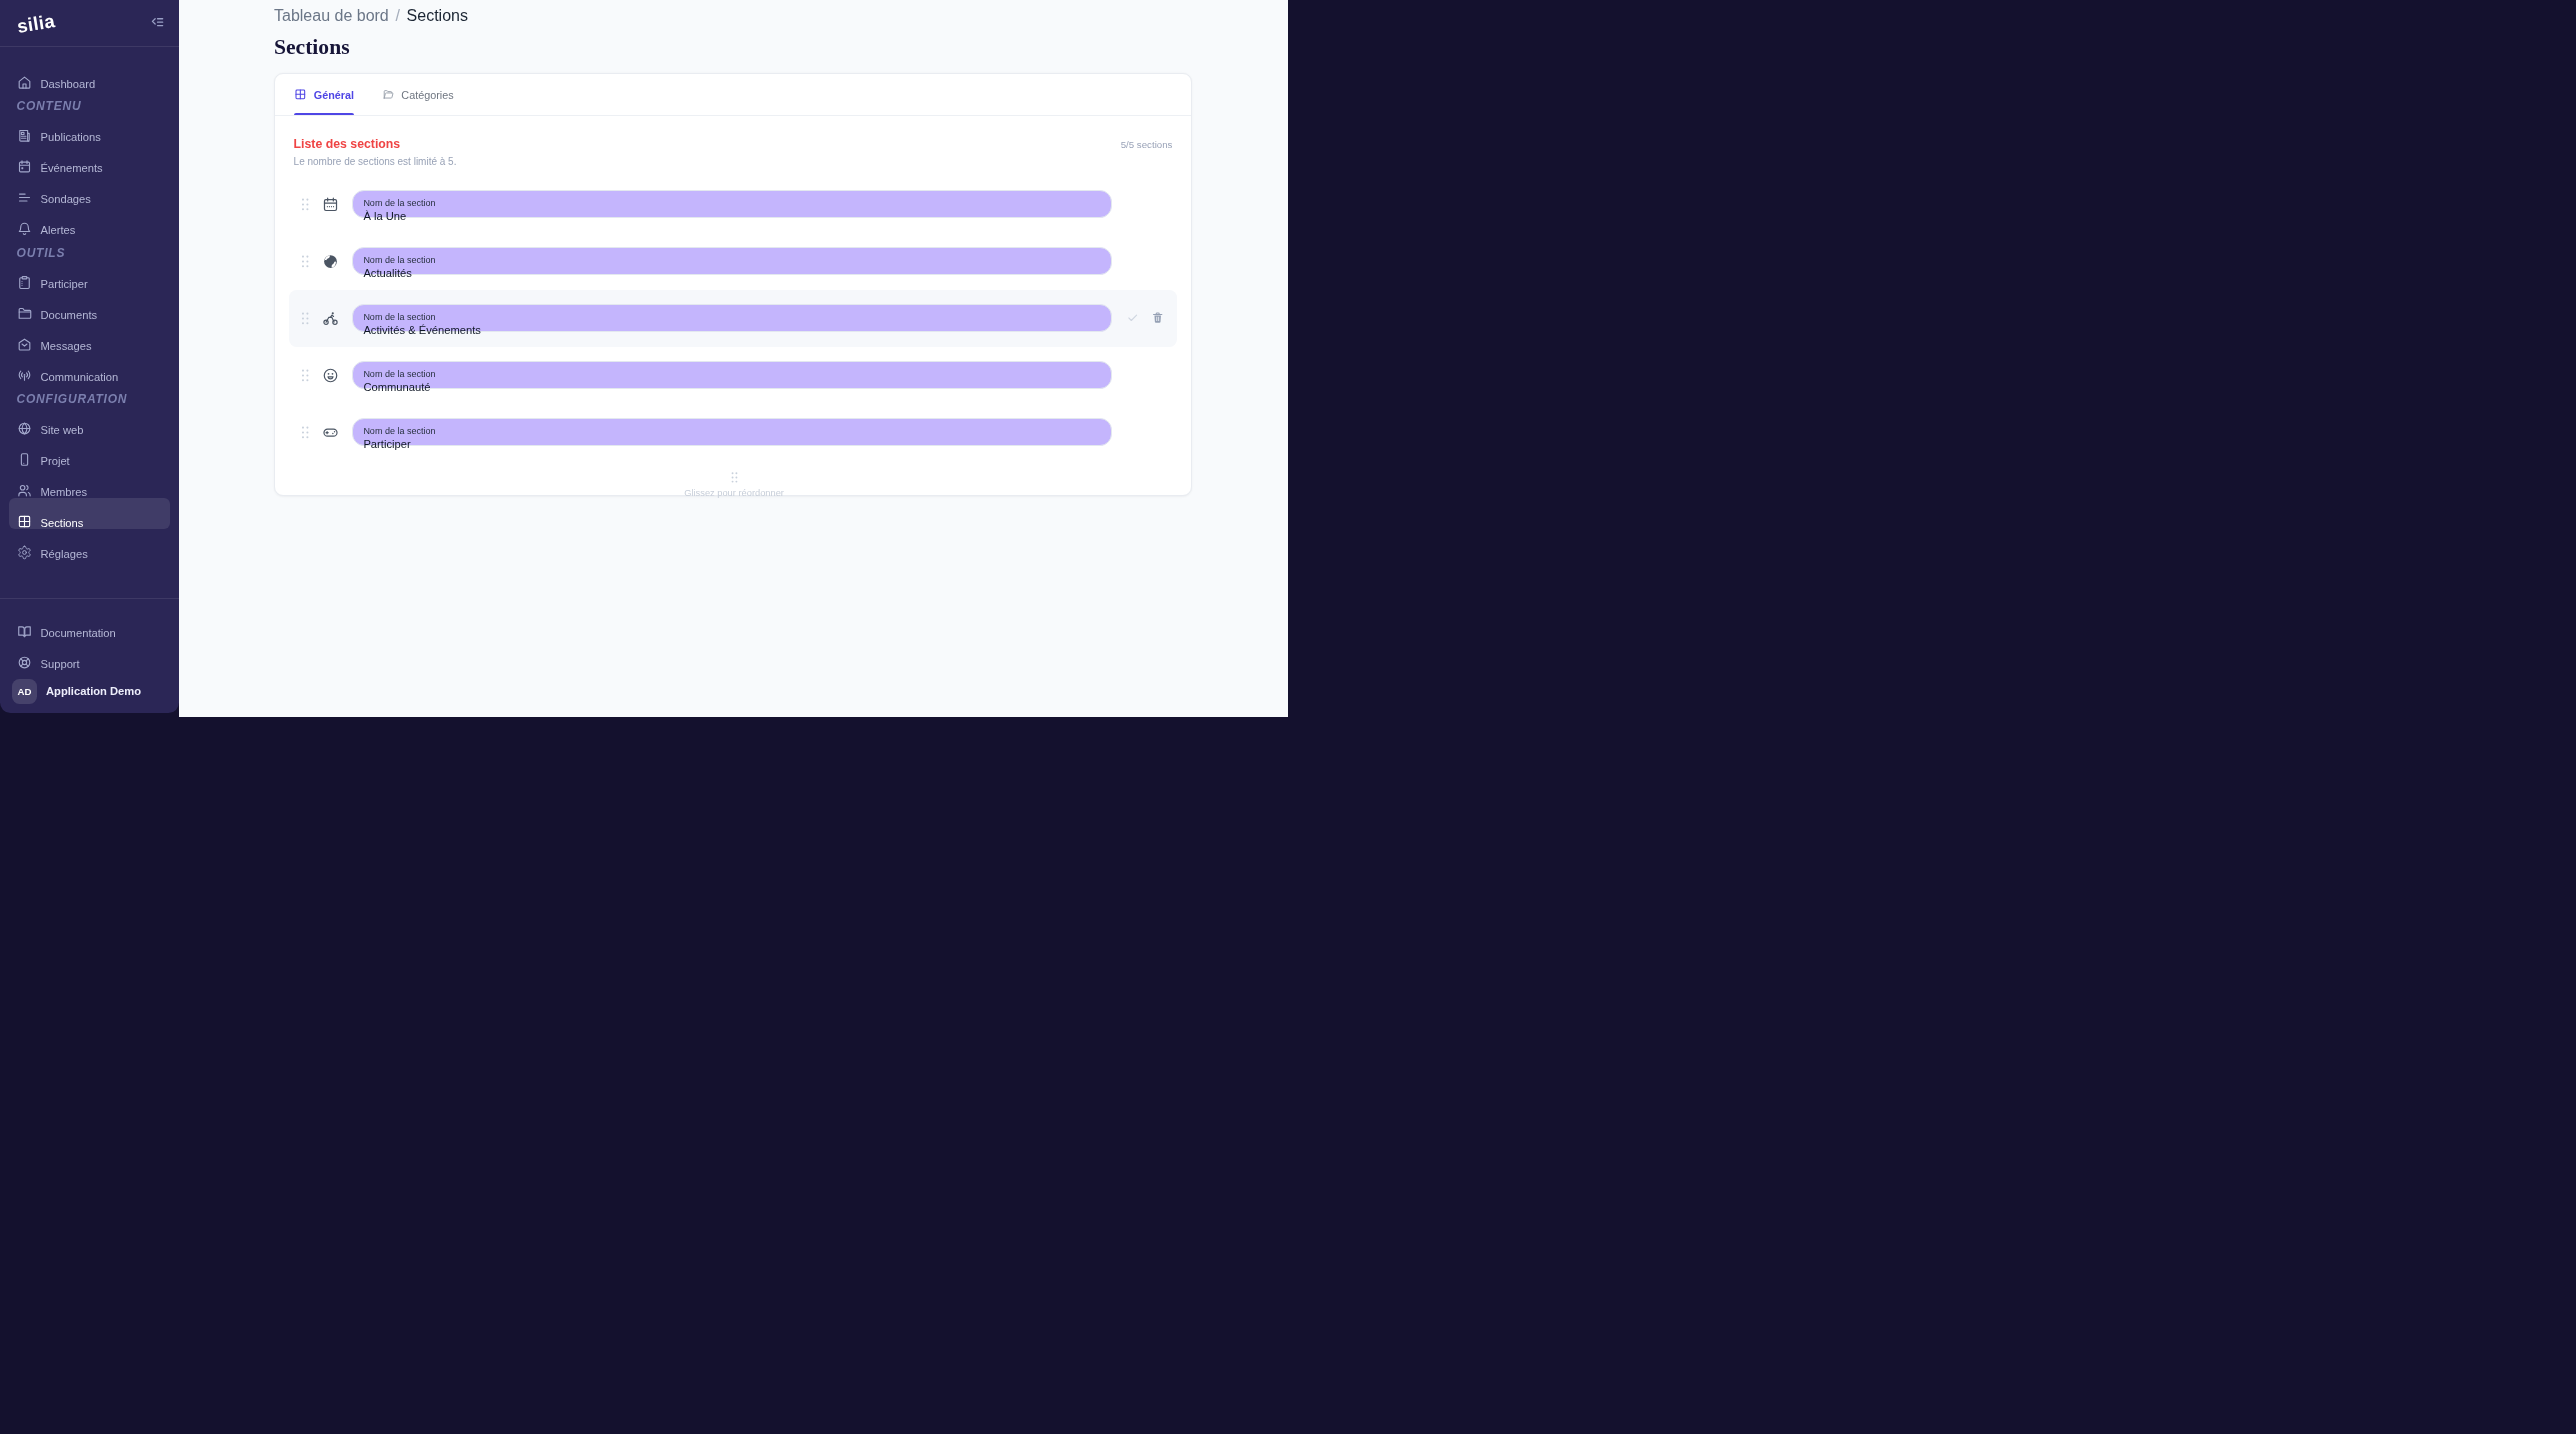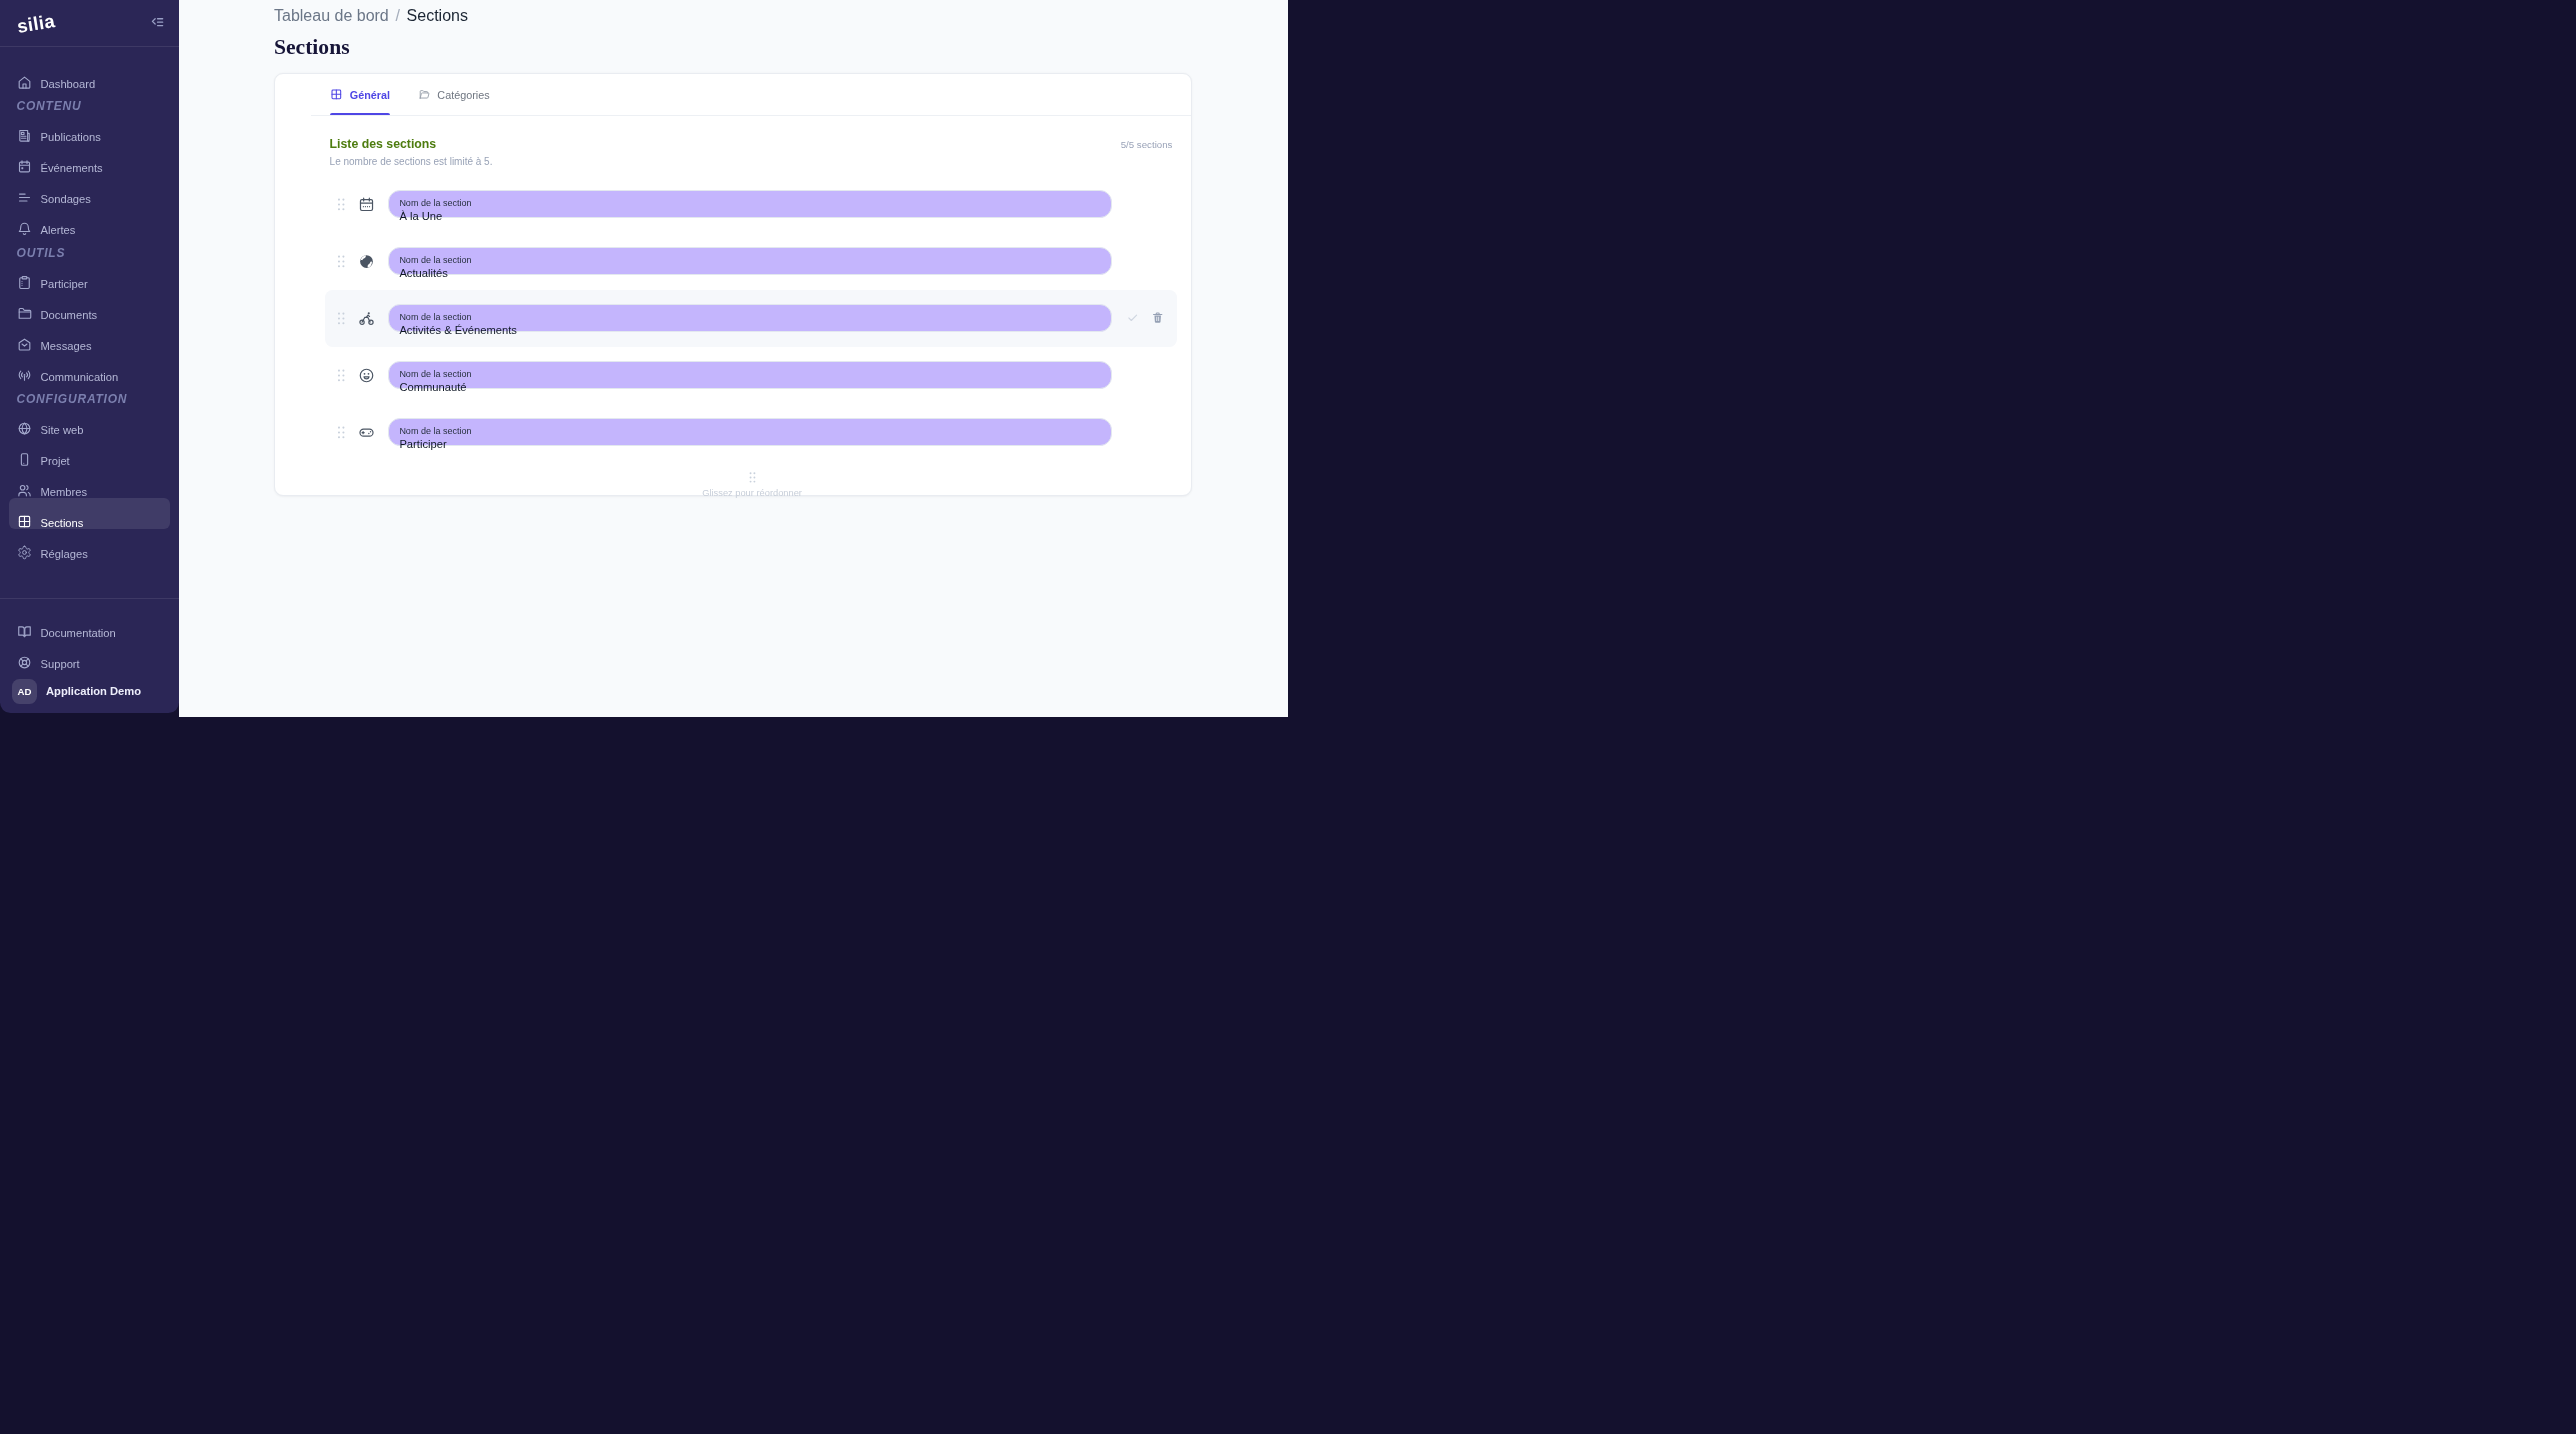--- a/index.html
+++ b/index.html
@@ -24,31 +24,31 @@
   svg{display:block;}
 
   
   .main{flex:1;height:717px;background:#f8fafc;padding-left:95px;box-sizing:border-box;}
   .crumbs{padding-top:7px;font-size:16px;display:flex;align-items:center;gap:6.7px;}
   .crumb-parent{color:#6b7687;cursor:pointer;}
   .crumb-sep{color:#a4adbb;}
   .crumb-cur{color:#1b2533;font-weight:500;}
   .page-title{margin-top:11.2px;font-family:"Liberation Serif","DejaVu Serif",serif;font-size:21.6px;line-height:22.4px;font-weight:700;color:#171538;}
 
-  .card{width:918px;height:423px;background:#fff;border:0.7px solid #e9ecf1;border-radius:9px;box-shadow:0 0.7px 2.2px rgba(16,24,40,.05);box-sizing:border-box;padding-left:36px;}
+  .card{width:918px;height:423px;background:#fff;border:0.7px solid #e9ecf1;border-radius:9px;box-shadow:0 0.7px 2.2px rgba(16,24,40,.05);box-sizing:border-box;}
   .tabbar{height:42px;display:flex;gap:28px;padding:0 19.4px;border-bottom:0.7px solid #edf0f4;box-sizing:border-box;}
   .tab{position:relative;display:flex;align-items:center;gap:6.7px;font-size:10.8px;cursor:pointer;color:#6f7681;font-weight:500;}
   .tab .ti{width:12.7px;height:12.7px;color:#9aa1ac;display:flex;}
   .tab.active{color:#4f46e5;font-weight:600;}
   .tab.active .ti{color:#4f46e5;}
   .tab.active::after{content:"";position:absolute;left:0;right:0;bottom:0;height:2.2px;background:#4f46e5;border-radius:2.2px 2.2px 0 0;}
 
   .panel{padding:21px 18.6px 0;}
   .panel-head{display:flex;justify-content:space-between;align-items:baseline;}
-  .panel-title{font-size:12.3px;font-weight:700;color:#4d7c0f;}
+  .panel-title{font-size:12.3px;font-weight:700;color:#ef4444;}
   .panel-counter{font-size:9.7px;color:#9aa3b8;}
   .panel-sub{margin-top:4.5px;font-size:10px;color:#98a2b6;}
 
   .rows{margin-top:9px;}
   .srow{display:flex;align-items:center;height:57px;border-radius:7.5px;margin:0 -4.5px;padding:0 4.5px;box-sizing:border-box;}
   .srow.hl{background:#f6f8fb;}
   .grip{width:10.4px;height:15px;margin-left:6px;color:#c9d1dc;cursor:grab;flex:none;}
   .ricon{width:18px;height:18px;margin-left:12px;color:#4b5563;flex:none;display:flex;align-items:center;justify-content:center;}
   .field{flex:1;margin-left:12px;height:28px;background:#c4b5fd;border:0.7px solid #e3e8ef;border-radius:12px;box-sizing:border-box;padding:6.7px 10.4px 0;cursor:text;}
   .field-label{font-size:9px;color:#27303f;}

